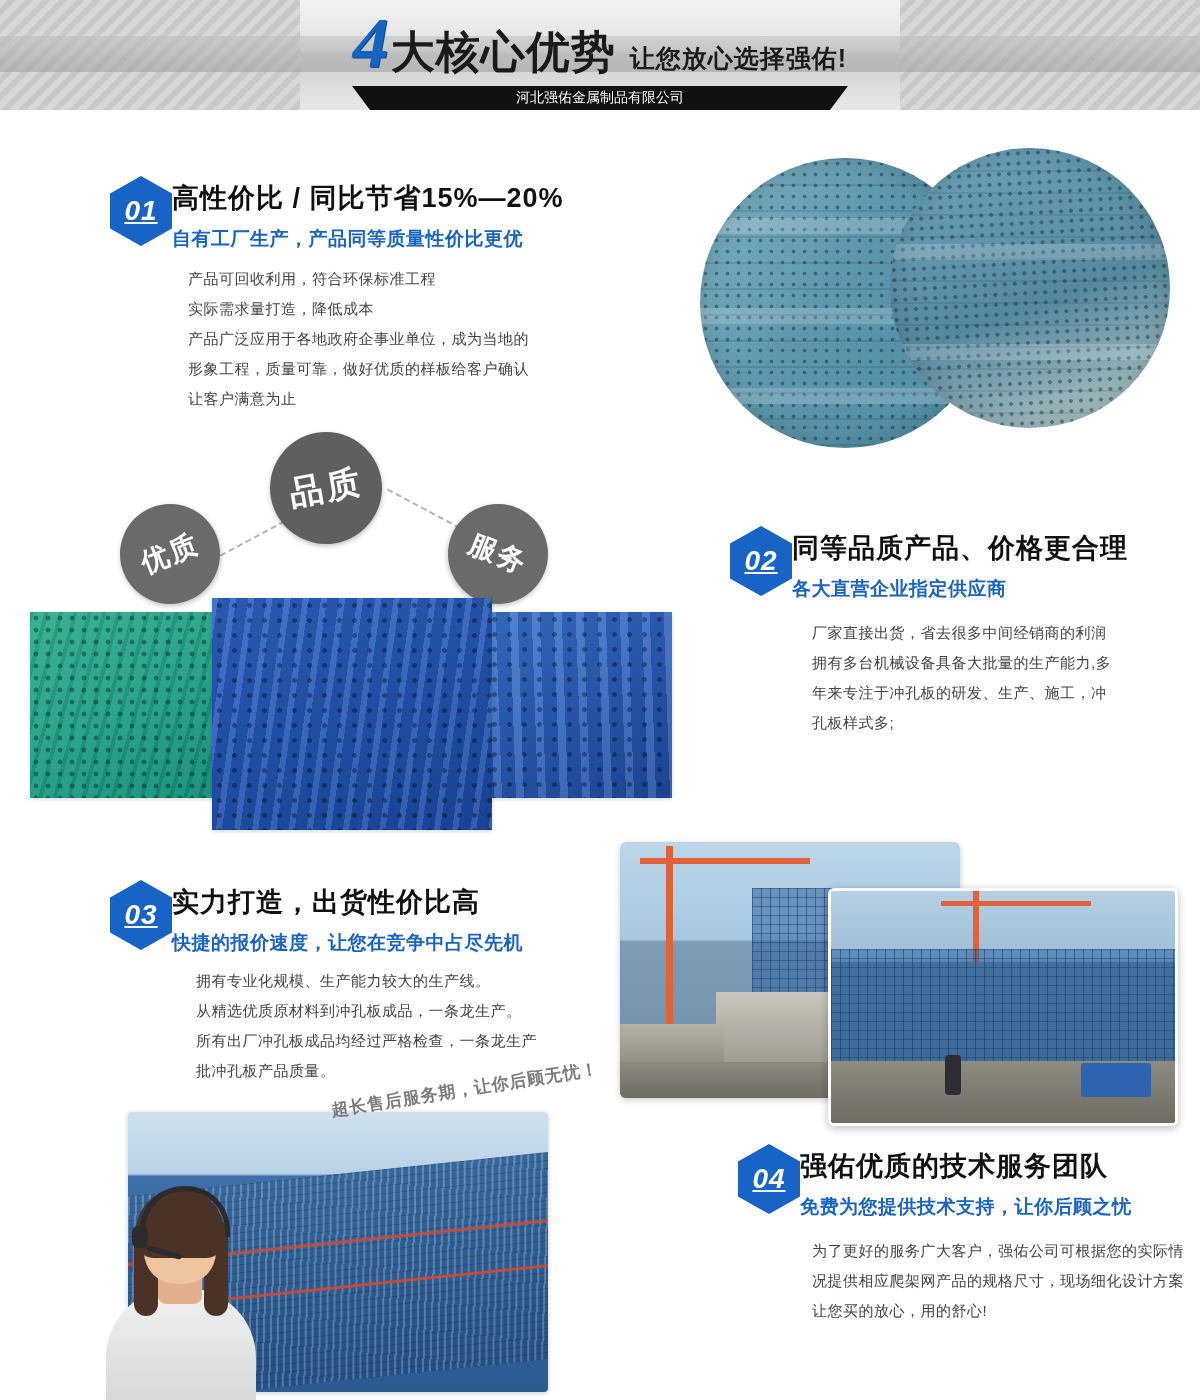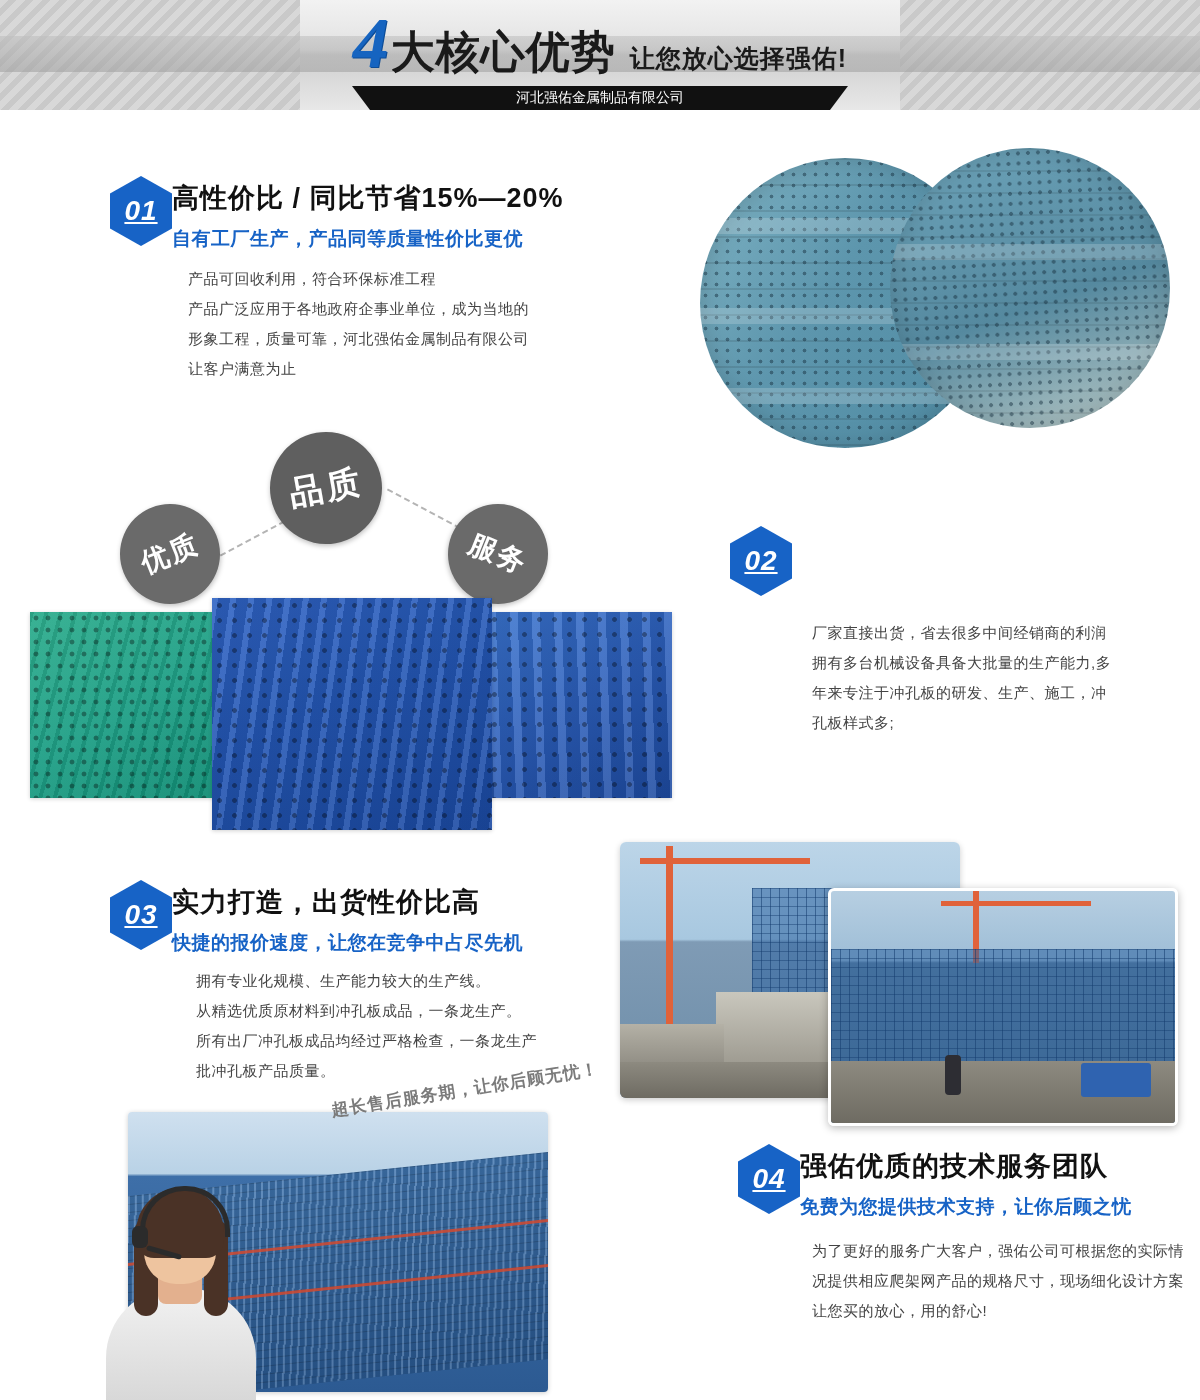--- a/index.html
+++ b/index.html
@@ -429,22 +429,23 @@
 
 <div class="sec-head s01-head">
   <div class="hexnum">01</div>
   <div class="sec-titles">
     <div class="sec-t1">高性价比 / 同比节省15%—20%</div>
     <div class="sec-t2">自有工厂生产，产品同等质量性价比更优</div>
   </div>
 </div>
 <div class="sec-body s01-body">
   <div>产品可回收利用，符合环保标准工程</div>
+  <div>实际需求量打造，降低成本</div>
   <div>产品广泛应用于各地政府企事业单位，成为当地的</div>
-  <div>形象工程，质量可靠，河北强佑金属制品有限公司</div>
+  <div>形象工程，质量可靠，做好优质的样板给客户确认</div>
   <div>让客户满意为止</div>
 </div>
 
 <div class="circles">
   <div class="circ circ-a">
     <div class="perf"></div>
     <div class="circ-strip" style="top:60px"></div>
     <div class="circ-strip" style="top:150px"></div>
     <div class="circ-strip" style="top:230px"></div>
   </div>
@@ -468,20 +469,24 @@
 </div>
 <div class="photo p-blue-right">
   <div class="p-holes"></div>
 </div>
 <div class="photo p-blue-mid">
   <div class="p-holes"></div>
 </div>
 
 <div class="sec-head s02-head">
   <div class="hexnum">02</div>
+  <div class="sec-titles">
+    <div class="sec-t1">同等品质产品、价格更合理</div>
+    <div class="sec-t2">各大直营企业指定供应商</div>
+  </div>
 </div>
 <div class="sec-body s02-body">
   <div>厂家直接出货，省去很多中间经销商的利润</div>
   <div>拥有多台机械设备具备大批量的生产能力,多</div>
   <div>年来专注于冲孔板的研发、生产、施工，冲</div>
   <div>孔板样式多;</div>
 </div>
 
 <div class="sec-head s03-head">
   <div class="hexnum">03</div>

